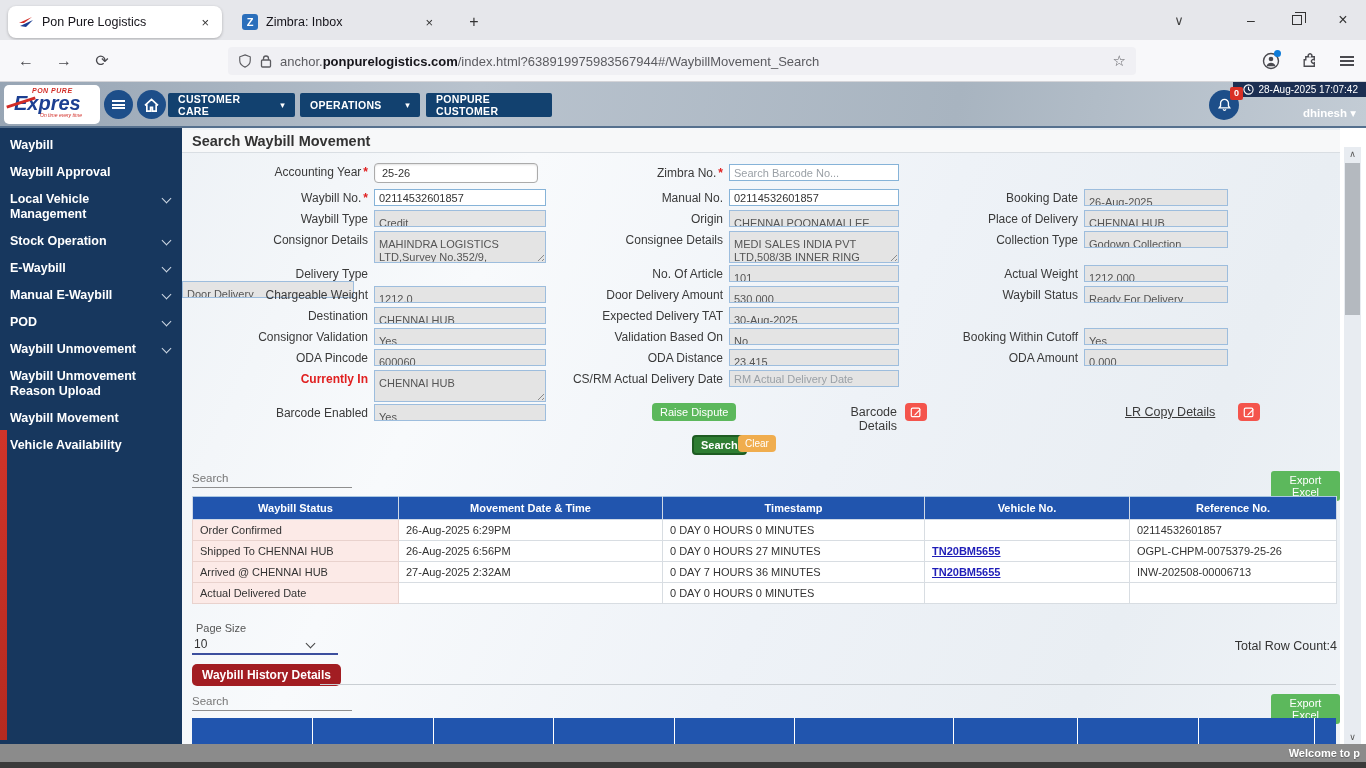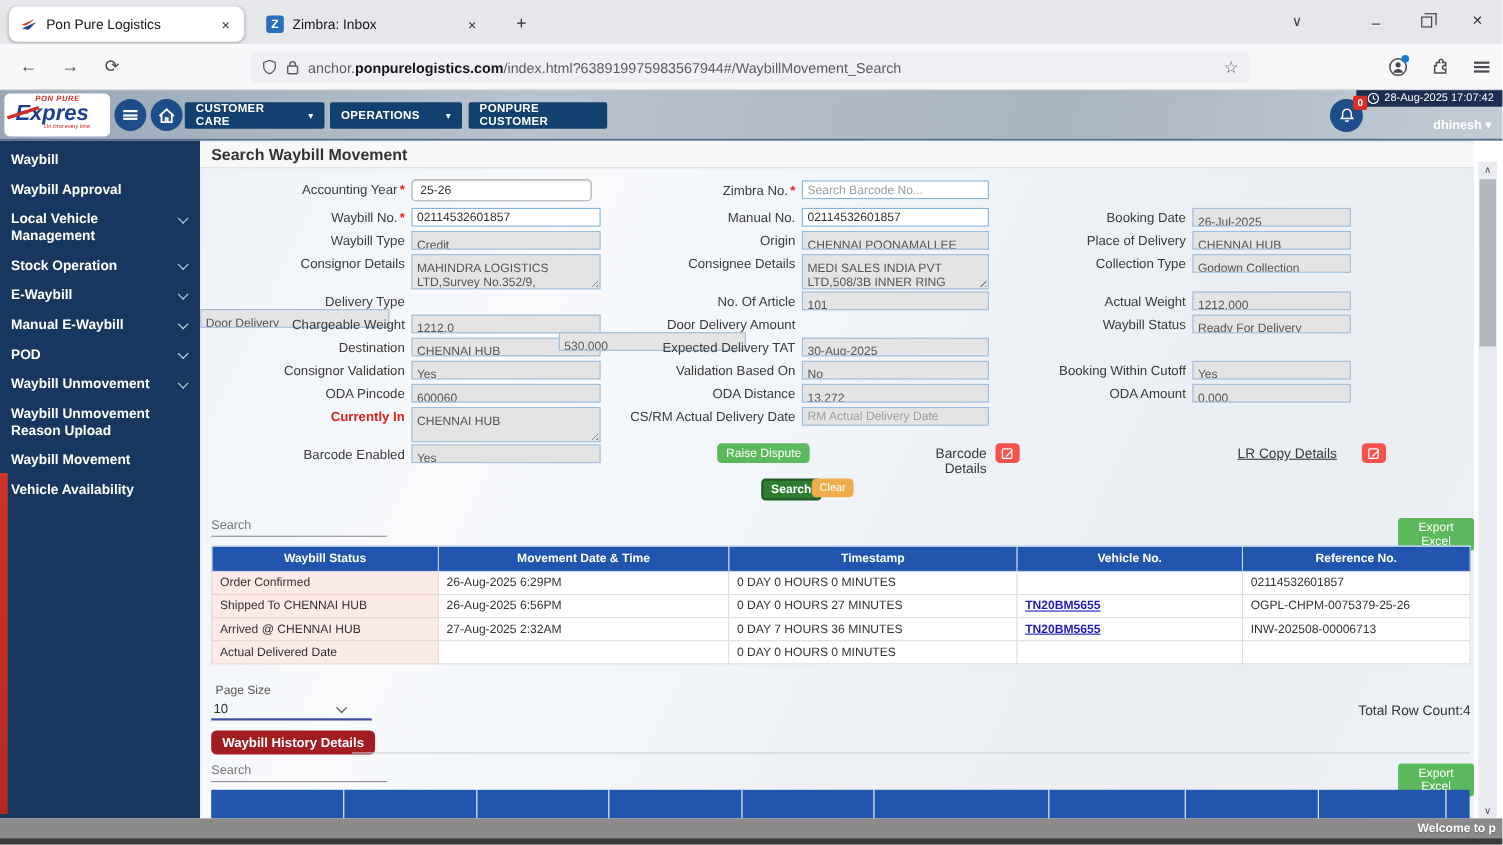--- a/index.html
+++ b/index.html
@@ -335,44 +335,44 @@
       <div class="fld w170">CHENNAI POONAMALLEE</div>
     </div>
     <div class="frow col-m" style="top:103px;">
       <span class="flabel">Consignee Details</span>
       <div class="fld w170 ta"><span>MEDI SALES INDIA  PVT LTD,508/3B INNER RING ROAD</span><span class="grip"></span></div>
     </div>
     <div class="frow col-m" style="top:137px;">
       <span class="flabel">No. Of Article</span>
       <div class="fld w170">101</div>
     </div>
-    <div class="frow col-m" style="top:158px;flex-direction:column;">
+    <div class="frow col-m" style="top:158px;">
       <span class="flabel">Door Delivery Amount</span>
       <div class="fld w170">530.000</div>
     </div>
     <div class="frow col-m" style="top:179px;">
       <span class="flabel">Expected Delivery TAT</span>
       <div class="fld w170">30-Aug-2025</div>
     </div>
     <div class="frow col-m" style="top:200px;">
       <span class="flabel">Validation Based On</span>
       <div class="fld w170">No</div>
     </div>
     <div class="frow col-m" style="top:221px;">
       <span class="flabel">ODA Distance</span>
-      <div class="fld w170">13.272</div>
+      <div class="fld w170">23.415</div>
     </div>
     <div class="frow col-m" style="top:242px;">
       <span class="flabel">CS/RM Actual Delivery Date</span>
       <input class="fld w170 grayph" placeholder="RM Actual Delivery Date" style="">
     </div>
 
     <div class="frow col-r" style="top:61px;">
       <span class="flabel">Booking Date</span>
-      <div class="fld w144">26-Jul-2025</div>
+      <div class="fld w144">26-Aug-2025</div>
     </div>
     <div class="frow col-r" style="top:82px;">
       <span class="flabel">Place of Delivery</span>
       <div class="fld w144">CHENNAI HUB</div>
     </div>
     <div class="frow col-r" style="top:103px;">
       <span class="flabel">Collection Type</span>
       <div class="fld w144">Godown Collection</div>
     </div>
     <div class="frow col-r" style="top:137px;">

